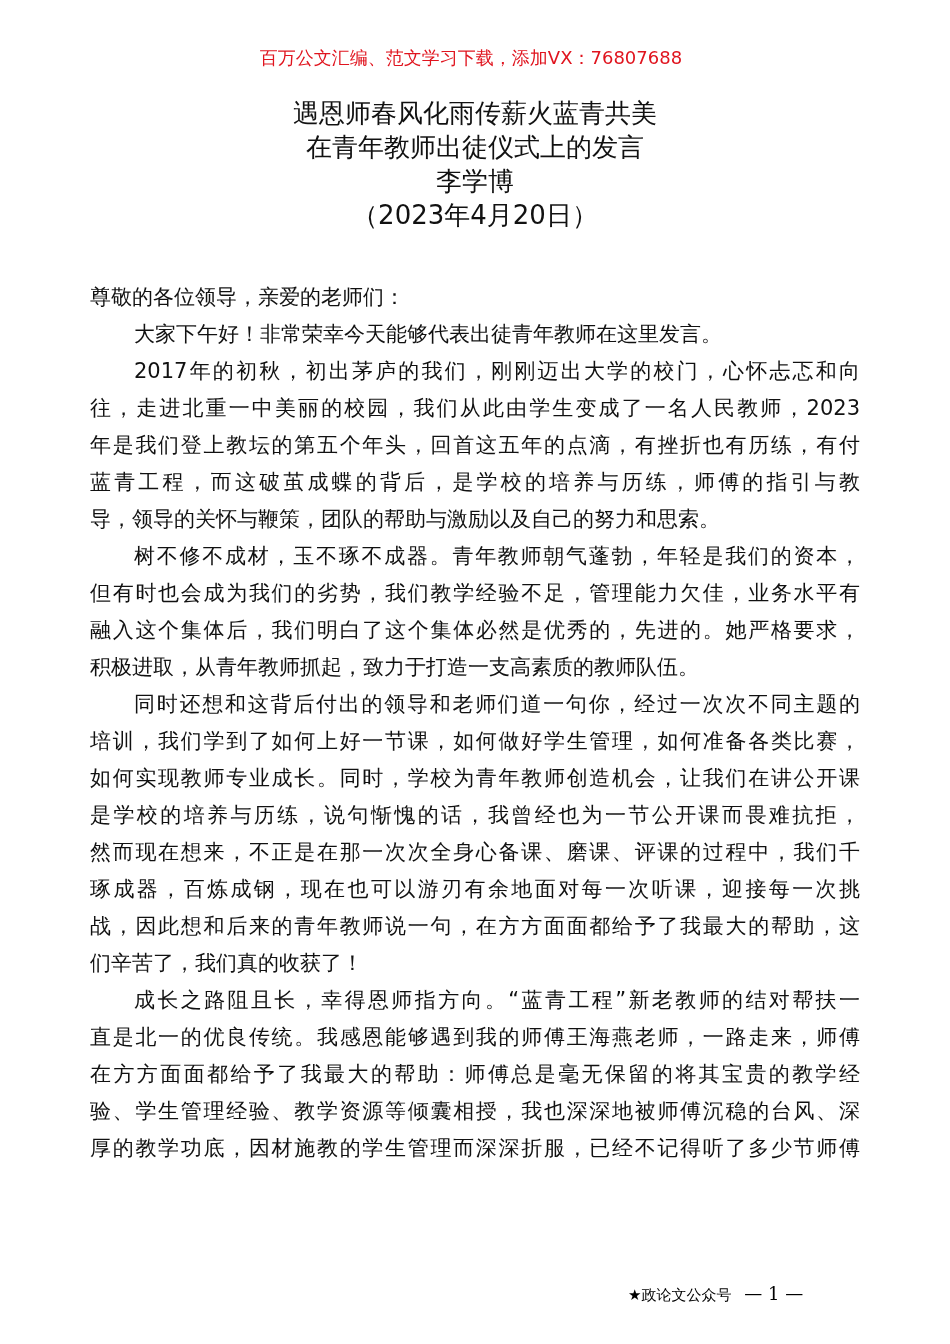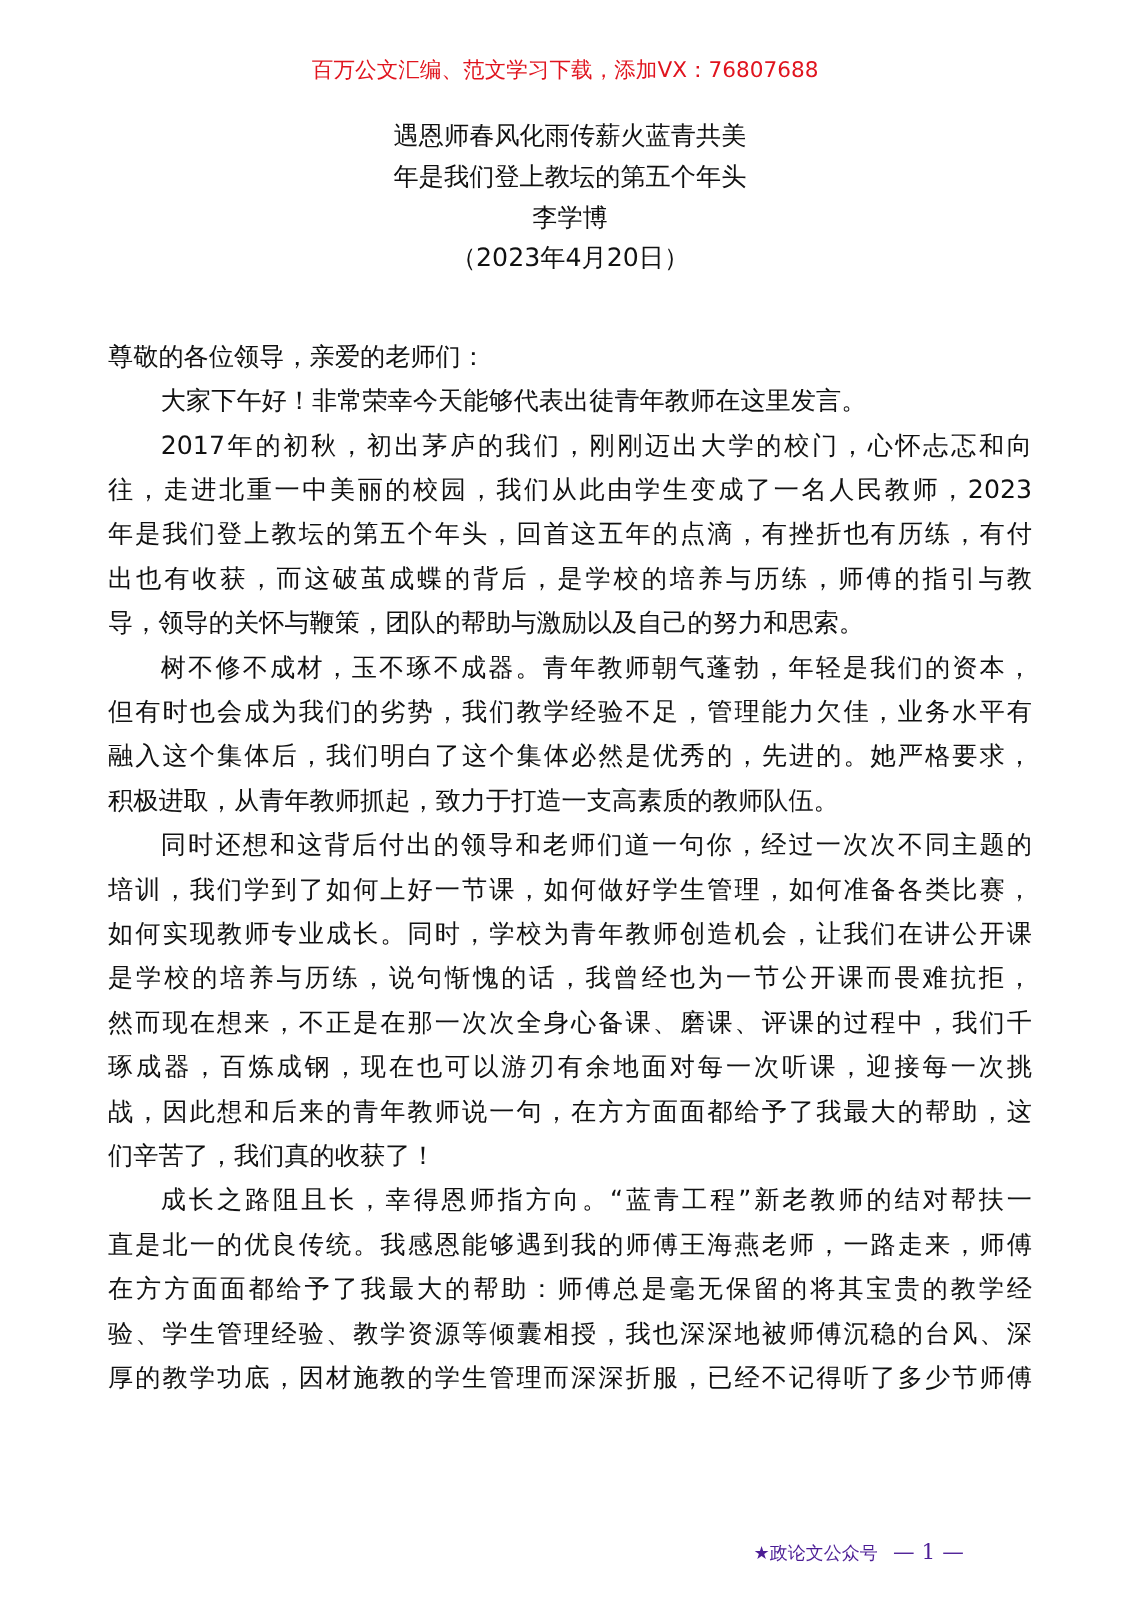--- a/index.html
+++ b/index.html
@@ -24,21 +24,21 @@
       font-size: 18px;
       color: #e0141e;
       letter-spacing: 0px;
     }
     .title-block {
       position: absolute;
       top: 96px;
       left: 0;
       width: 950px;
       text-align: center;
-      font-size: 21px;
+      font-size: 26px;
     }
     .title-line {
       height: 34px;
       line-height: 34px;
       white-space: nowrap;
     }
     .body-text {
       position: absolute;
       top: 279px;
       left: 90px;
@@ -57,52 +57,52 @@
     }
     .line.last {
       text-align-last: left;
     }
     .footer {
       position: absolute;
       top: 1283px;
       left: 628px;
       font-size: 15px;
       white-space: nowrap;
-      color: #4c1d95;
+      color: #000000;
     }
     .footer .page-num {
       font-family: "DejaVu Serif", "Liberation Serif", serif;
       font-size: 18px;
       margin-left: 8px;
     }
   </style>
 </head>
 <body>
 
 <div class="header-ad">百万公文汇编、范文学习下载，添加VX：76807688</div>
 
 <div class="title-block">
   <div class="title-line">遇恩师春风化雨传薪火蓝青共美</div>
-  <div class="title-line">年是我们登上教坛的第五个年头</div>
+  <div class="title-line">在青年教师出徒仪式上的发言</div>
   <div class="title-line">李学博</div>
   <div class="title-line">（2023年4月20日）</div>
 </div>
 
 <div class="body-text">
   <div class="line last">尊敬的各位领导，亲爱的老师们：</div>
 
   <div>
     <div class="line indent last">大家下午好！非常荣幸今天能够代表出徒青年教师在这里发言。</div>
   </div>
 
   <div>
     <div class="line indent">2017年的初秋，初出茅庐的我们，刚刚迈出大学的校门，心怀忐忑和向</div>
     <div class="line">往，走进北重一中美丽的校园，我们从此由学生变成了一名人民教师，2023</div>
     <div class="line">年是我们登上教坛的第五个年头，回首这五年的点滴，有挫折也有历练，有付</div>
-    <div class="line">出也有收获，而这破茧成蝶的背后，是学校的培养与历练，师傅的指引与教</div>
+    <div class="line">蓝青工程，而这破茧成蝶的背后，是学校的培养与历练，师傅的指引与教</div>
     <div class="line last">导，领导的关怀与鞭策，团队的帮助与激励以及自己的努力和思索。</div>
   </div>
 
   <div>
     <div class="line indent">树不修不成材，玉不琢不成器。青年教师朝气蓬勃，年轻是我们的资本，</div>
     <div class="line">但有时也会成为我们的劣势，我们教学经验不足，管理能力欠佳，业务水平有</div>
     <div class="line">融入这个集体后，我们明白了这个集体必然是优秀的，先进的。她严格要求，</div>
     <div class="line last">积极进取，从青年教师抓起，致力于打造一支高素质的教师队伍。</div>
   </div>
 

